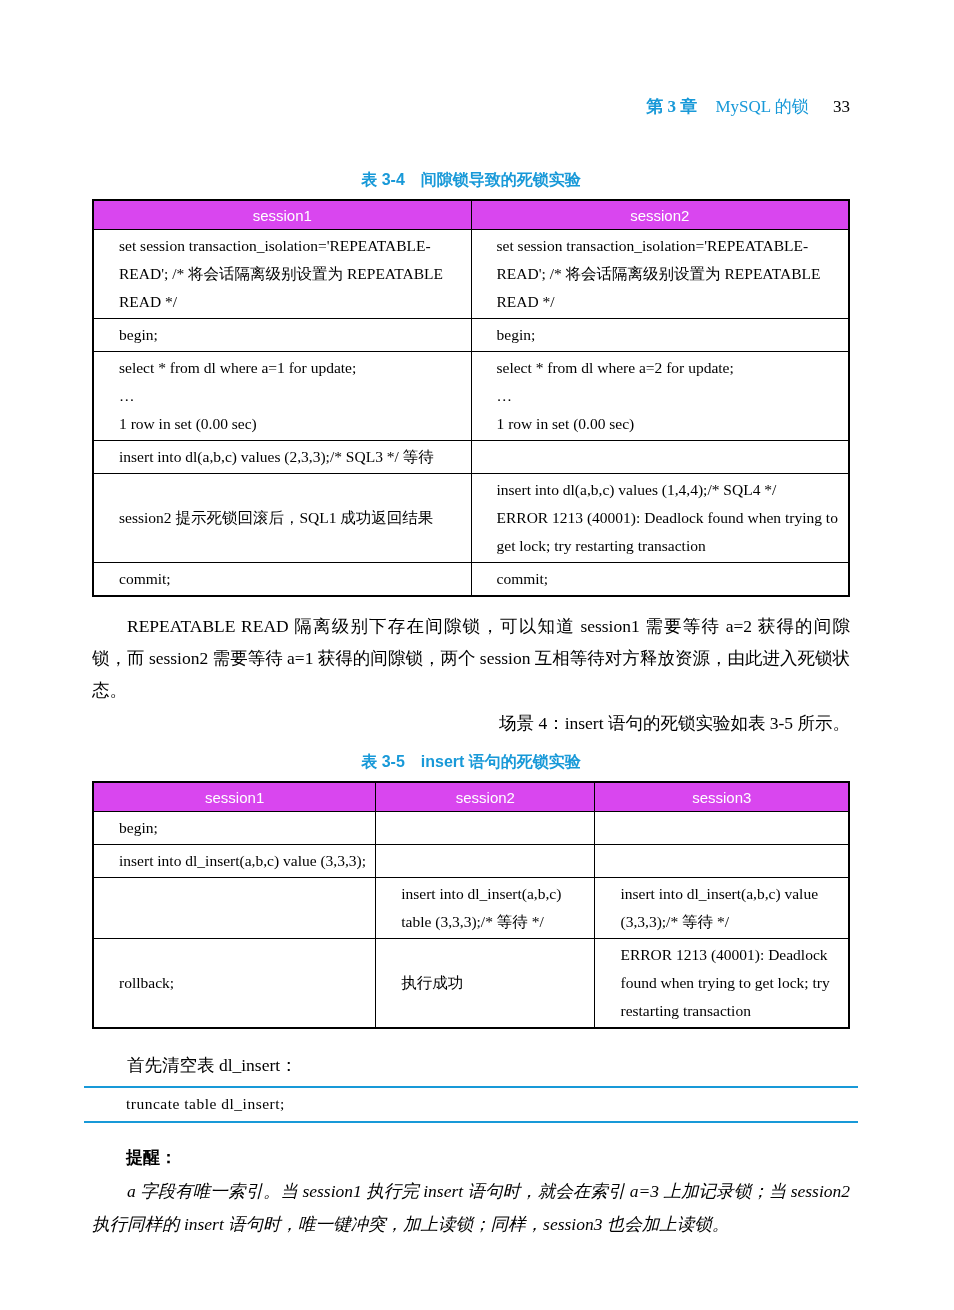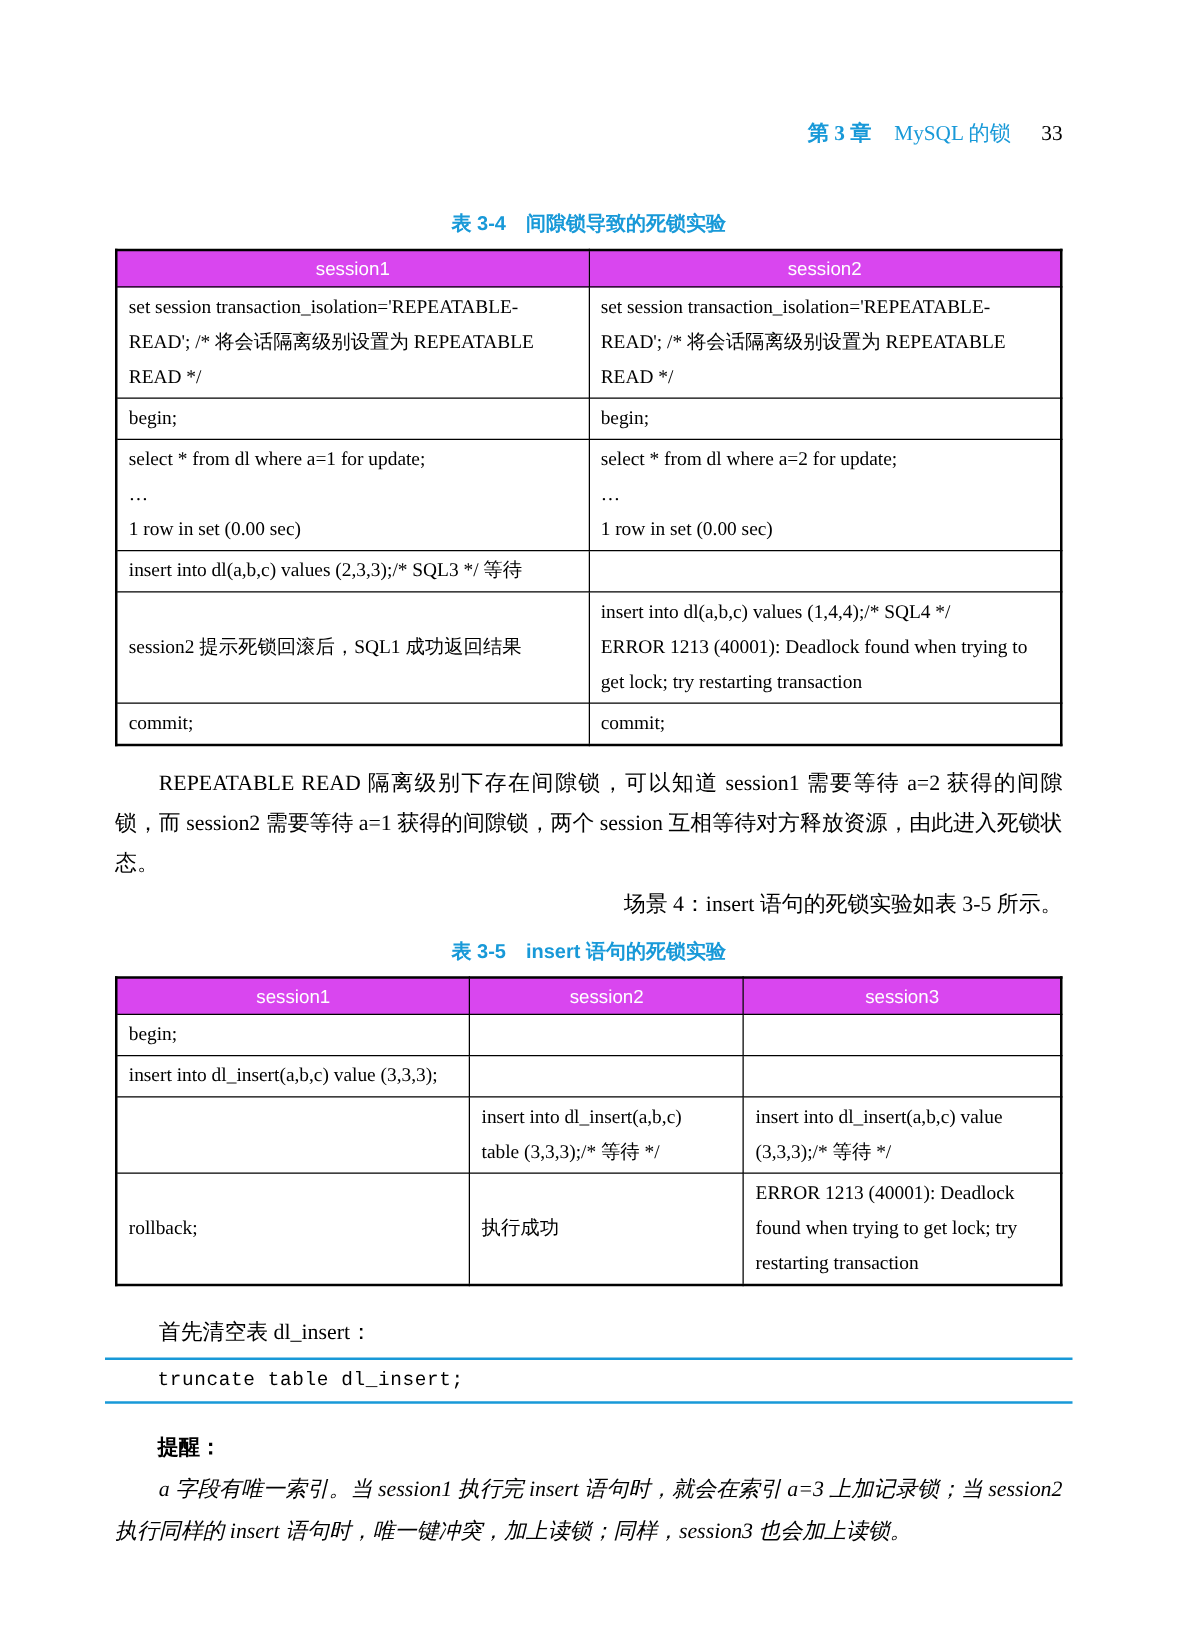--- a/index.html
+++ b/index.html
@@ -36,21 +36,21 @@
   }
   th{
     background:#d946ef;color:#fff;
     font-family:"Liberation Sans","DejaVu Sans",sans-serif;
     font-weight:normal;font-size:15px;height:26px;
     border:1px solid #000;text-align:center;
   }
   td{
     border:1px solid #000;padding:2px 9px;vertical-align:middle;
   }
-  .cell-line{line-height:28px;white-space:nowrap;overflow:hidden;}
+  .cell-line{line-height:28px;white-space:nowrap;overflow:hidden;margin-left:16px;}
   .t1col{width:50%;}
   .t2c1{width:37.4%;}
   .t2c2{width:29.0%;}
   .t2c3{width:33.6%;}
 
   
   .body-p{
     font-size:17.5px;line-height:32px;text-align:justify;
     text-indent:2em;margin:13px 0 0 0;
   }
@@ -60,21 +60,21 @@
     font-size:17.5px;line-height:24px;text-indent:2em;margin:24px 0 0 0;text-align:left;
   }
 
   
   .code-block{
     margin-top:9px;margin-left:-8px;width:774px;
     border-top:2px solid #1899d8;border-bottom:2px solid #1899d8;
     padding:7px 0 8px 42px;box-sizing:border-box;
   }
   .code-block code{
-    font-family:Liberation Mono, monospace;
+    font-family:Liberation Serif, serif;
     font-size:15.5px;letter-spacing:0.5px;
   }
 
   
   .reminder-title{
     margin:24px 0 0 0;padding-left:2em;
     font-family:"Liberation Sans","DejaVu Sans",sans-serif;
     font-weight:bold;font-size:17px;line-height:22px;
   }
   .reminder-body{

